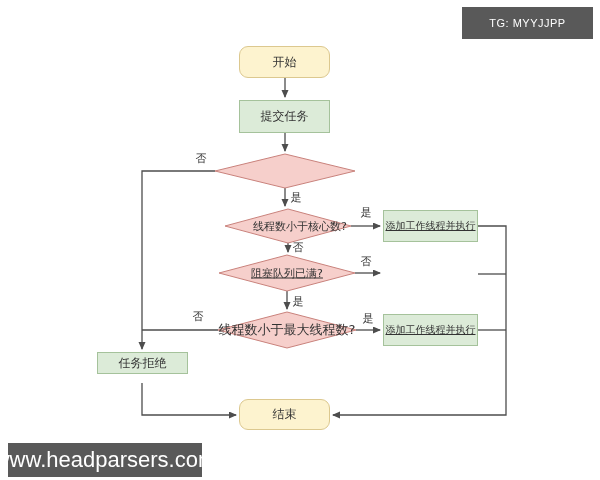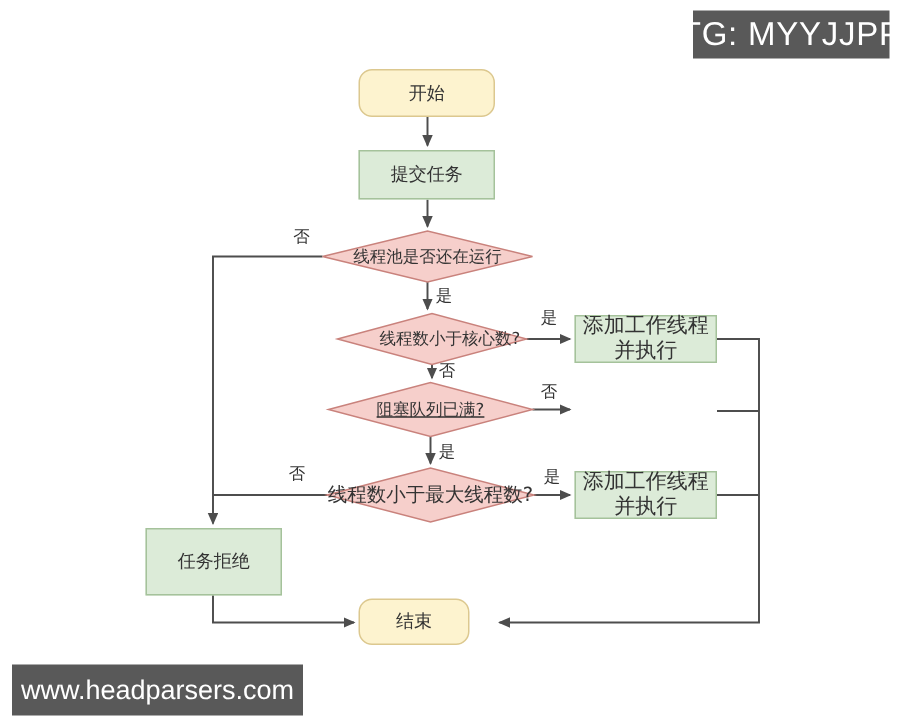--- a/index.html
+++ b/index.html
@@ -27,23 +27,23 @@
   }
   .elabel{
     position:absolute;transform:translate(-50%,-50%);font-size:11px;color:#333;
     pointer-events:none;white-space:nowrap;
   }
   .badge{
     position:absolute;background:var(--watermark-bg,#595959);color:#fff;
     display:flex;align-items:center;justify-content:center;white-space:nowrap;
     font-family:"Liberation Sans","DejaVu Sans",sans-serif;
   }
-  .badge.top{left:462px;top:7px;width:131px;height:32px;font-size:22px;letter-spacing:.5px;}
-  .badge.bottom{left:8px;top:443px;width:194px;height:34px;font-size:18px;}
-  .small{font-size:14px;}
+  .badge.top{left:462px;top:7px;width:131px;height:32px;font-size:11px;letter-spacing:.5px;}
+  .badge.bottom{left:8px;top:443px;width:194px;height:34px;font-size:22px;}
+  .small{font-size:10px;text-decoration:underline;}
   .tiny{font-size:10.5px;line-height:1.18;}
 </style>
 </head>
 <body>
 
 <div class="stage">
 
   <svg width="600" height="480" viewBox="0 0 600 480">
     <defs>
       <marker id="arr" markerWidth="9" markerHeight="9" refX="7" refY="3.5" orient="auto" markerUnits="userSpaceOnUse">
@@ -78,25 +78,24 @@
 
   <div class="node terminal" style="left:239px;top:46px;width:91px;height:32px;">开始</div>
 
   <div class="node process" style="left:239px;top:100px;width:91px;height:33px;">提交任务</div>
 
   <div class="node process small" style="left:383px;top:210px;width:95px;height:32px;">添加工作线程并执行</div>
 
 
   <div class="node process small" style="left:383px;top:314px;width:95px;height:32px;">添加工作线程并执行</div>
 
-  <div class="node process" style="left:97px;top:352px;width:91px;height:45px;">任务拒绝</div>
+  <div class="node process" style="left:97px;top:352px;width:91px;height:22px;">任务拒绝</div>
 
-  <div class="node terminal" style="left:239px;top:399px;width:74px;height:31px;">结束</div>
+  <div class="node terminal" style="left:239px;top:399px;width:91px;height:31px;">结束</div>
 
-  <div class="dlabel" style="left:285px;top:171px;">线程池是否还在运行</div>
   <div class="dlabel" style="left:300px;top:226px;">线程数小于核心数?</div>
   <div class="dlabel" style="left:287px;top:273px;text-decoration:underline;">阻塞队列已满?</div>
   <div class="dlabel" style="left:287px;top:330px;font-size:13px;">线程数小于最大线程数?</div>
 
   <div class="elabel" style="left:201px;top:158px;">否</div>
   <div class="elabel" style="left:296px;top:197px;">是</div>
   <div class="elabel" style="left:366px;top:212px;">是</div>
   <div class="elabel" style="left:298px;top:247px;">否</div>
   <div class="elabel" style="left:366px;top:261px;">否</div>
   <div class="elabel" style="left:298px;top:301px;">是</div>

